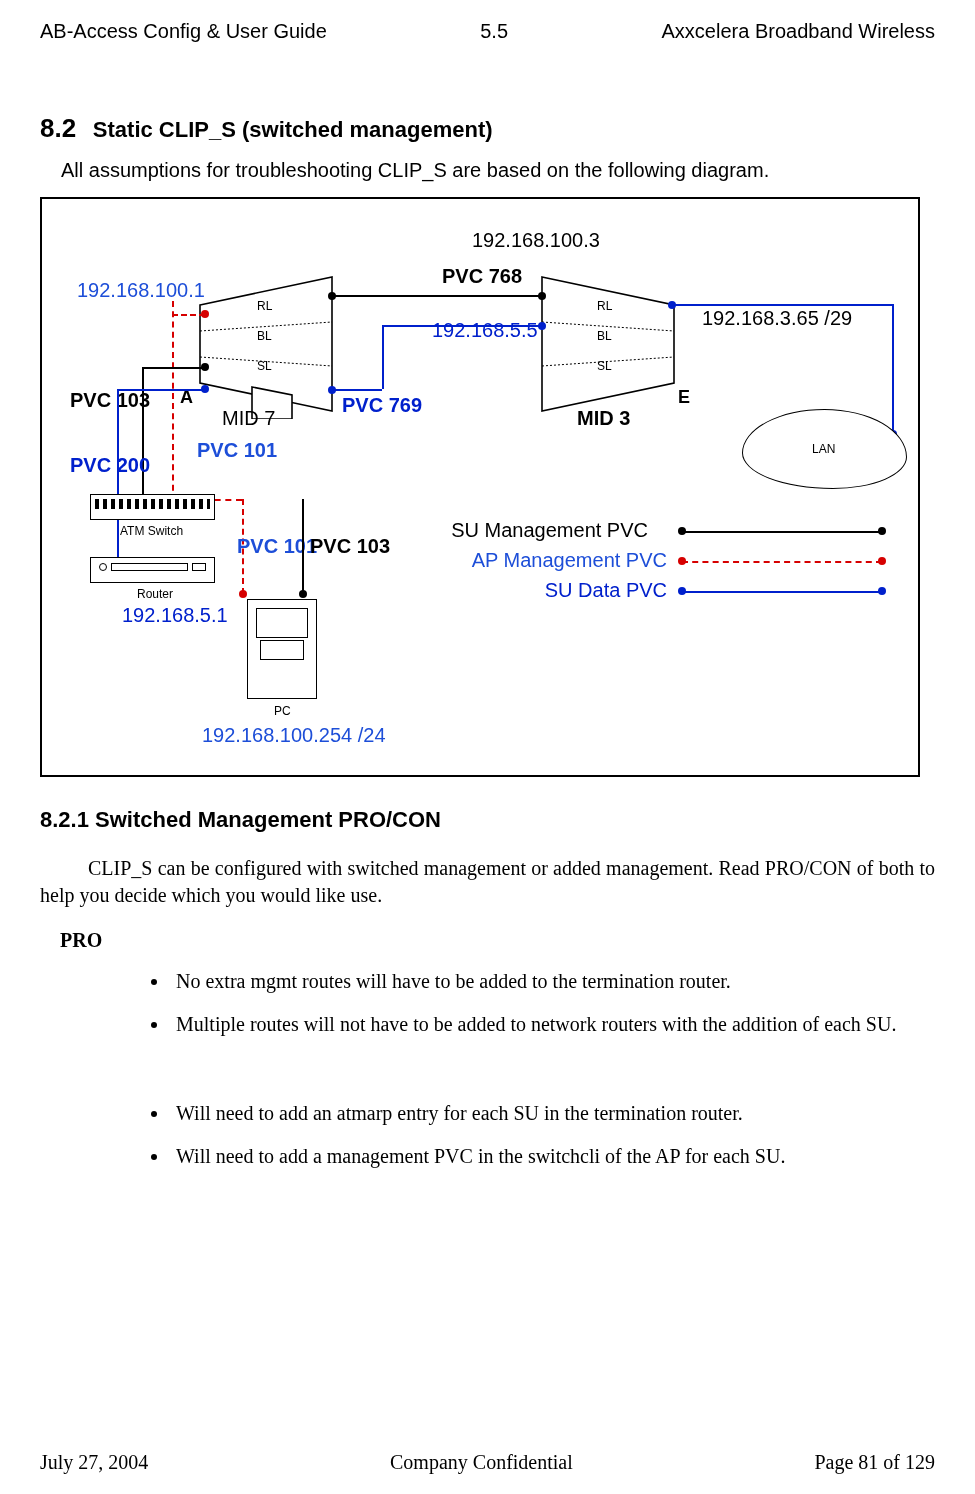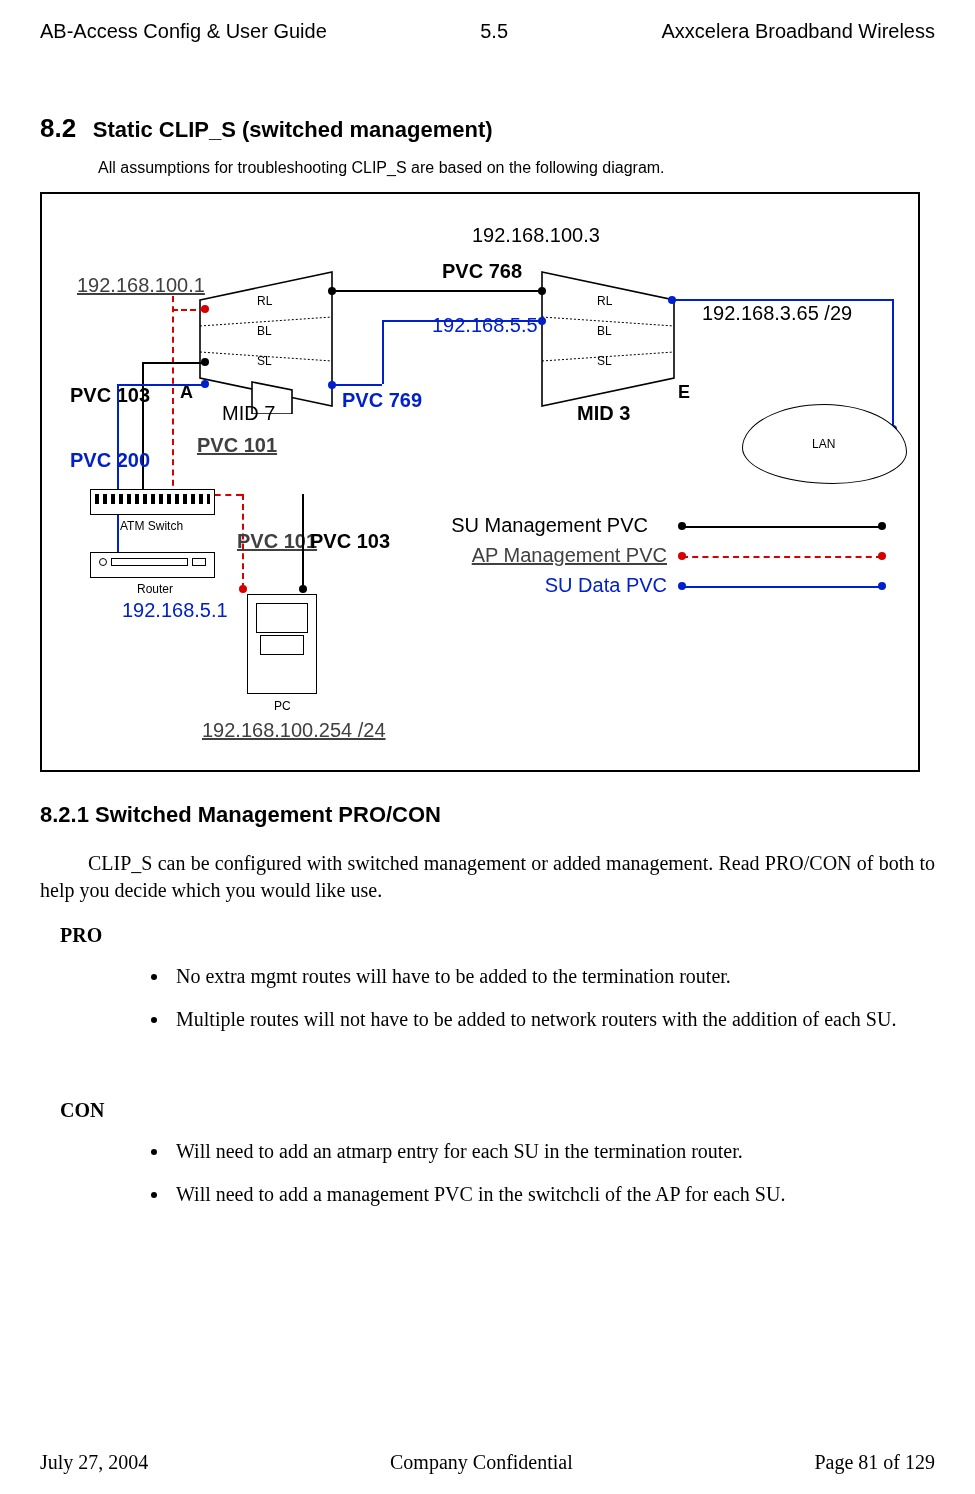--- a/index.html
+++ b/index.html
@@ -43,36 +43,36 @@
   }
   h2.section .num {
     font-size: 26px;
     margin-right: 10px;
   }
   h2.section .title {
     font-size: 22px;
   }
   .intro {
     font-family: Arial, Helvetica, sans-serif;
-    font-size: 16px;
-    margin-left: 58px;
+    font-size: 20px;
+    margin-left: 21px;
     margin-top: 15px;
     margin-bottom: 15px;
   }
   .diagram-box {
     border: 2px solid #000;
     width: 880px;
     height: 580px;
     margin: 10px 0 30px 0;
     position: relative;
     font-family: Arial, Helvetica, sans-serif;
   }
   .diagram-box .lbl { position:absolute; white-space:nowrap; }
   .black { color:#000; }
-  .red { color: #404040; text-decoration: underline; }
+  .red { color: #1d4ed8; }
   .blue { color: #0020cc; }
   .bold { font-weight: bold; }
   .small { font-size: 12px; }
   .mid { font-size: 18px; }
   .f20 { font-size: 20px; }
   .trapezoid {
     position:absolute;
   }
   .trapezoid svg { display:block; }
   .hline { position:absolute; height:0; border-top-style:solid; }
@@ -289,21 +289,20 @@
   <p class="body-p indent">CLIP_S can be configured with switched management or added management. Read PRO/CON of both to help you decide which you would like use.</p>
 
   <div class="sub-head">PRO</div>
   <ul class="bullets">
     <li>No extra mgmt routes will have to be added to the termination router.</li>
     <li>Multiple routes will not have to be added to network routers with the addition of each SU.</li>
   </ul>
 
   <div style="height:30px;"></div>
 
-  <div class="sub-head">CON</div>
   <ul class="bullets">
     <li>Will need to add an atmarp entry for each SU in the termination router.</li>
     <li>Will need to add a management PVC in the switchcli of the AP for each SU.</li>
   </ul>
 
   <div class="footer-row">
     <span>July 27, 2004</span>
     <span>Company Confidential</span>
     <span>Page 81 of 129</span>
   </div>

